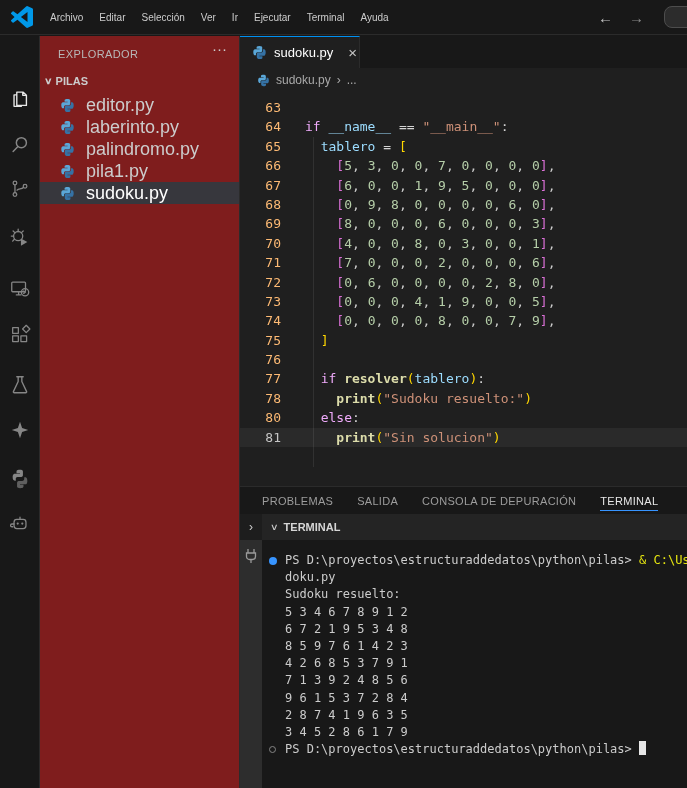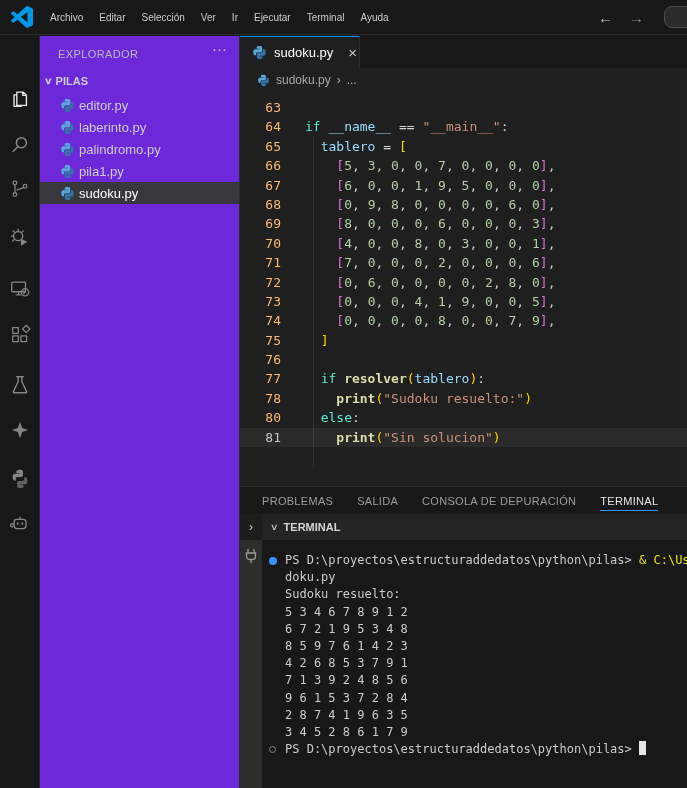--- a/index.html
+++ b/index.html
@@ -23,30 +23,30 @@
 
   
   .activitybar { position:absolute; top:36px; left:0; width:40px; bottom:0;
                  background:#181818; border-right:1px solid #2b2b2b; }
   .ab-icon { position:absolute; left:0; width:40px; height:30px;
              display:flex; align-items:center; justify-content:center; }
   .ab-icon svg { width:22px; height:22px; }
 
   
   .sidebar { position:absolute; left:40px; top:36px; width:200px; bottom:0;
-             background:#6d28d9; border-right:1px solid #2b2b2b; }
+             background:#7f1d1d; border-right:1px solid #2b2b2b; }
   .exp-title { position:absolute; top:12px; left:18px; font-size:11px;
                color:#b8b8b8; letter-spacing:.4px; }
   .exp-more { position:absolute; top:4px; right:12px; font-size:15px; color:#cccccc; }
   .exp-section { position:absolute; top:39px; left:5px; display:flex; align-items:center;
                  font-size:11px; font-weight:bold; color:#cccccc; gap:4px; }
   .chev { font-size:9px; color:#cccccc; transform:scaleX(1.3); display:inline-block; }
   .files { position:absolute; top:58px; left:0; right:0; }
   .file-row { height:22px; display:flex; align-items:center; padding-left:20px;
-              font-size:13px; color:#cccccc; gap:4px; cursor:default; }
+              font-size:18px; color:#cccccc; gap:11px; cursor:default; }
   .file-row.selected { background:#37373d; color:#ffffff; }
   .pyicon { width:15px; height:15px; flex:none; }
 
   
   .main { position:absolute; left:240px; top:36px; right:0; }
   .tabbar { position:absolute; top:0; left:0; right:0; height:32px; background:#181818; }
   .tab { position:absolute; left:0; top:0; width:120px; height:32px; background:#1f1f1f;
          border-top:1px solid #0090f1; border-right:1px solid #2b2b2b;
          display:flex; align-items:center; padding-left:12px; gap:7px; }
   .tab-label { font-size:13px; color:#ffffff; }
@@ -58,21 +58,21 @@
   .code-area { position:absolute; top:56px; left:0; right:0; height:394px;
                background:#1f1f1f; overflow:hidden; padding-top:6px;
                font-family:"DejaVu Sans Mono", monospace; font-size:13px; }
   .code-line { height:19.4px; line-height:19.4px; white-space:pre; position:relative; }
   .code-line.current { background:rgba(255,255,255,0.05); }
   .gutter { display:inline-block; width:41px; text-align:right; margin-right:24px;
             color:#fdba74; }
   .code-line.current .gutter { color:#c6c6c6; }
   .indent-guide { position:absolute; left:73px; top:44.8px; width:1px; height:330px;
                   background:#313131; }
-  .c-def { color:#cccccc; } .c-kw { color:#5eead4; } .c-var { color:#9cdcfe; }
+  .c-def { color:#cccccc; } .c-kw { color:#f0abfc; } .c-var { color:#9cdcfe; }
   .c-op  { color:#d4d4d4; } .c-str { color:#ce9178; } .c-num { color:#b5cea8; }
   .c-fn  { color:#dcdcaa;font-weight:bold; } .c-b1 { color:#ffd700; } .c-b2 { color:#da70d6; }
   .c-pun { color:#d4d4d4; }
 
   
   .panel { position:absolute; left:240px; top:486px; right:0; bottom:0;
            background:#181818; border-top:1px solid #2b2b2b; }
   .ptabs { position:absolute; top:0; left:0; right:0; height:27px;
            display:flex; align-items:center; padding-left:10px; }
   .ptab { padding:0 12px; font-size:11px; letter-spacing:.3px; color:#9d9d9d;

